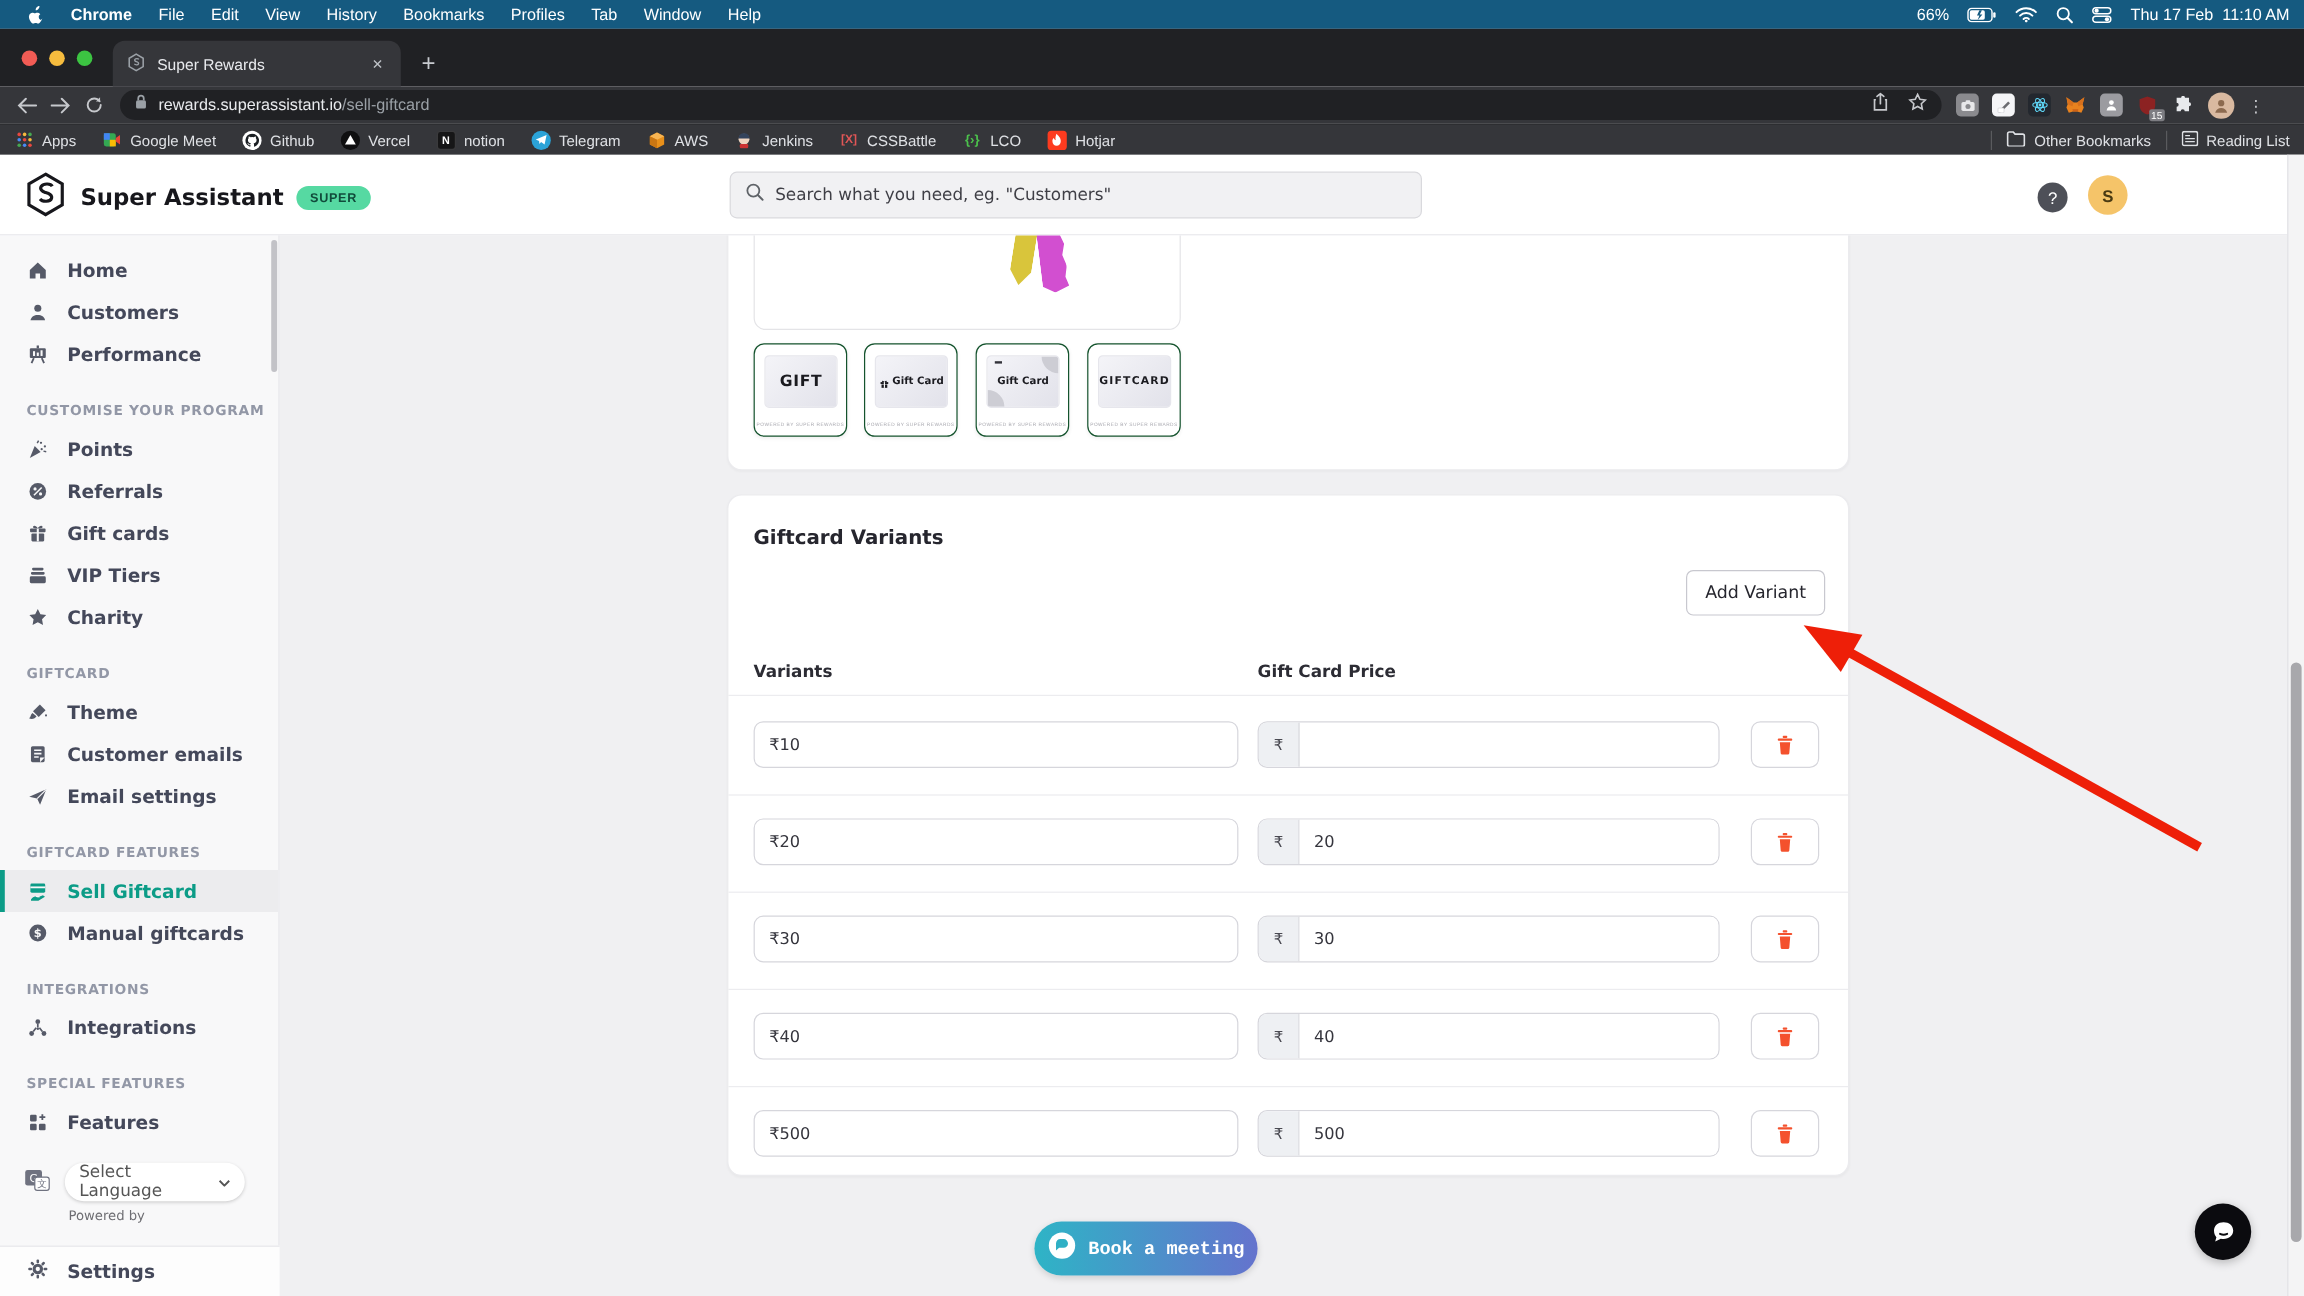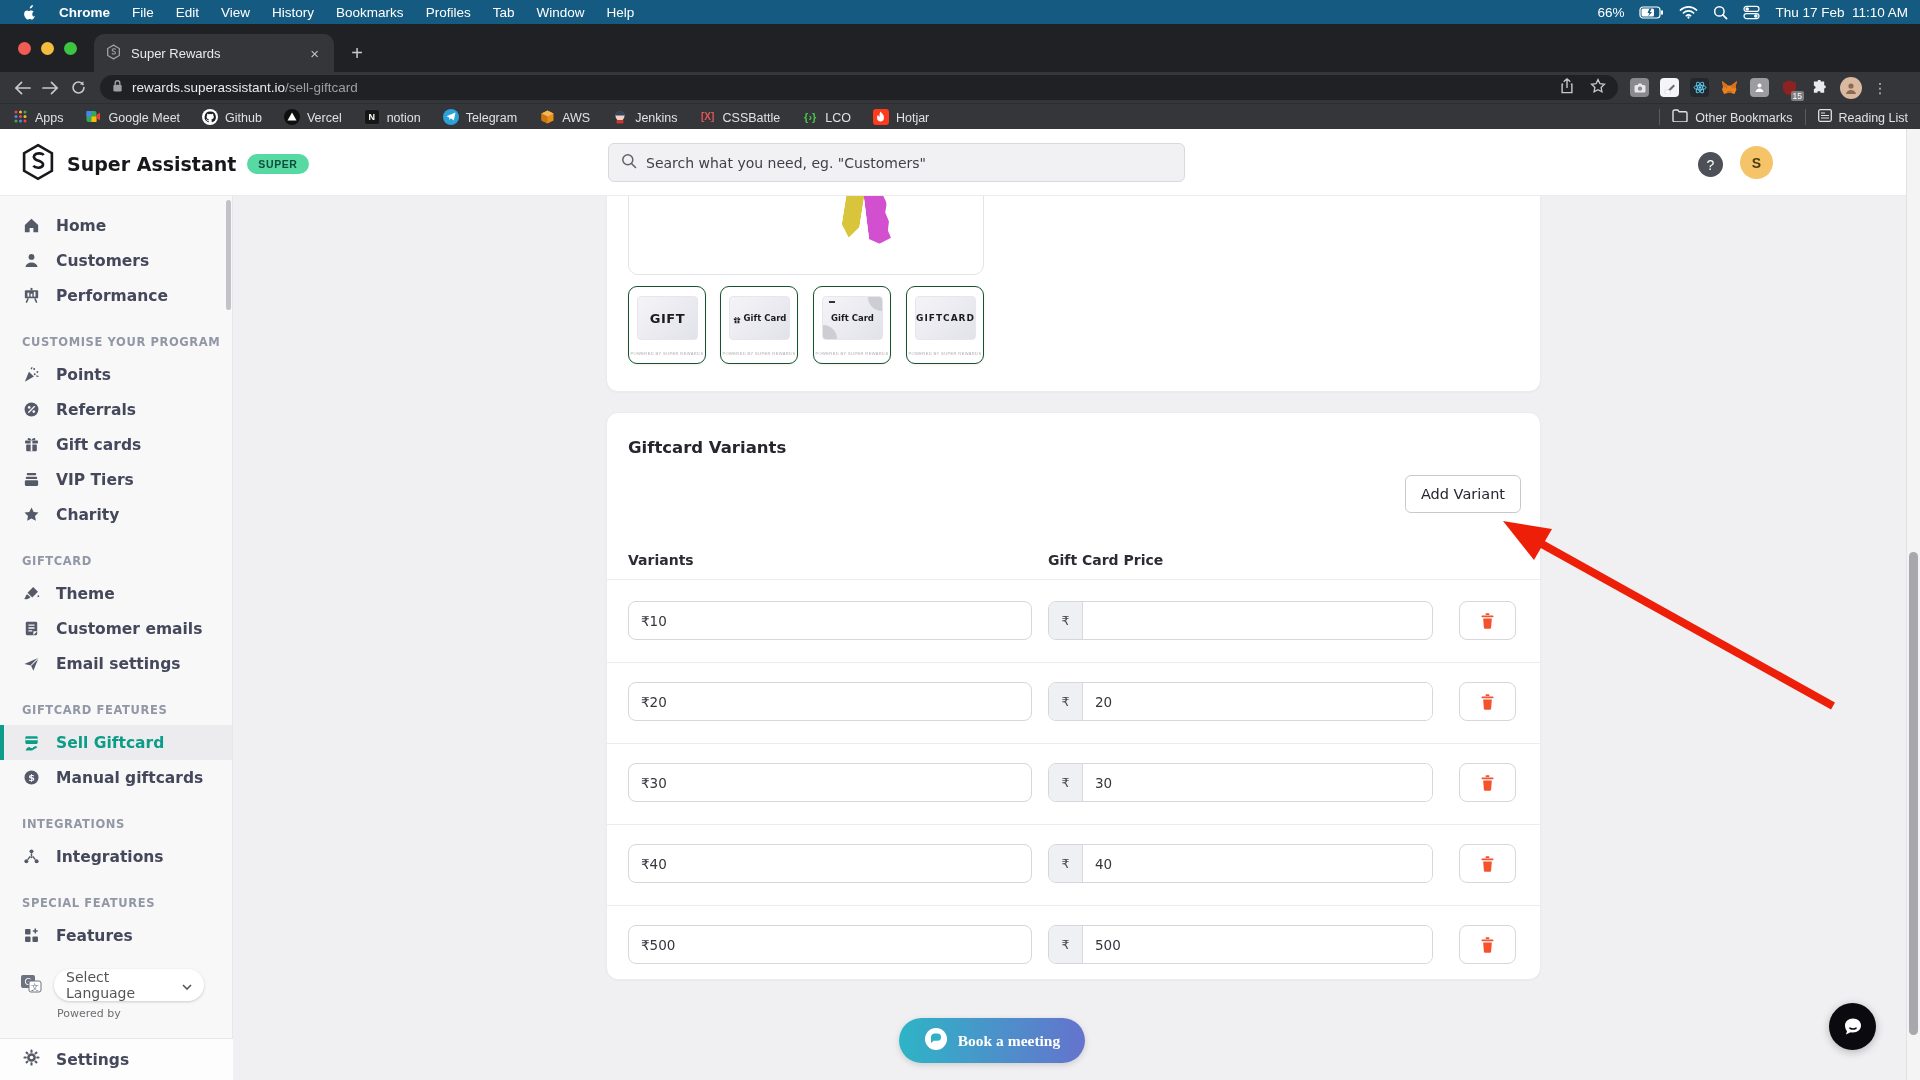--- a/index.html
+++ b/index.html
@@ -125,22 +125,22 @@
     font-family:"DejaVu Sans", sans-serif; font-size:13.5px; color:#35353d; padding:0 12px; outline:none; background:#fff; }
   .pricegroup { position:absolute; width:385px; height:39px; border:1px solid #d6d6dc; border-radius:8px;
     overflow:hidden; display:flex; background:#fff; }
   .pfx { width:34px; background:#eef0f3; border-right:1px solid #d9d9de; display:flex; align-items:center;
     justify-content:center; font-family:"DejaVu Sans", sans-serif; font-size:12.5px; color:#4a4a52; }
   .pricegroup input { flex:1; border:none; outline:none; font-family:"DejaVu Sans", sans-serif;
     font-size:13.5px; color:#35353d; padding:0 12px; }
   .delbtn { position:absolute; width:57px; height:39px; background:#fff; border:1px solid #d6d6dc;
     border-radius:8px; display:flex; align-items:center; justify-content:center; }
 
-  .bookbtn { position:absolute; left:666px; top:822px; width:186px; height:45px; border-radius:23px;
-    background:linear-gradient(90deg,#2eb4c6,#6573cd); color:#fff; font-family:Liberation Serif, serif;
+  .bookbtn { position:absolute; left:629px; top:822px; width:186px; height:45px; border-radius:23px;
+    background:linear-gradient(90deg,#2eb4c6,#6573cd); color:#fff; font-family:Liberation Mono, monospace;
     font-size:15.5px; font-weight:bold; display:flex; align-items:center; justify-content:center; gap:10px;
     box-shadow:0 2px 6px rgba(0,0,0,.15); }
   .chatwidget { position:absolute; left:1596px; top:807px; width:47px; height:47px; border-radius:50%;
     background:#0b0b0f; display:flex; align-items:center; justify-content:center; box-shadow:0 2px 8px rgba(0,0,0,.25); }
 
   .pagescroll-track { position:absolute; left:1906px; top:129px; width:14px; height:951px; background:#f4f4f5;
     border-left:1px solid #e2e2e5; z-index:40; }
   .pagescroll-thumb { position:absolute; left:2px; top:423px; width:9px; height:483px; background:#a8a8ac; border-radius:5px; }
 
   .arrowsvg { position:absolute; left:0; top:0; width:1920px; height:1080px; z-index:60; pointer-events:none; }

